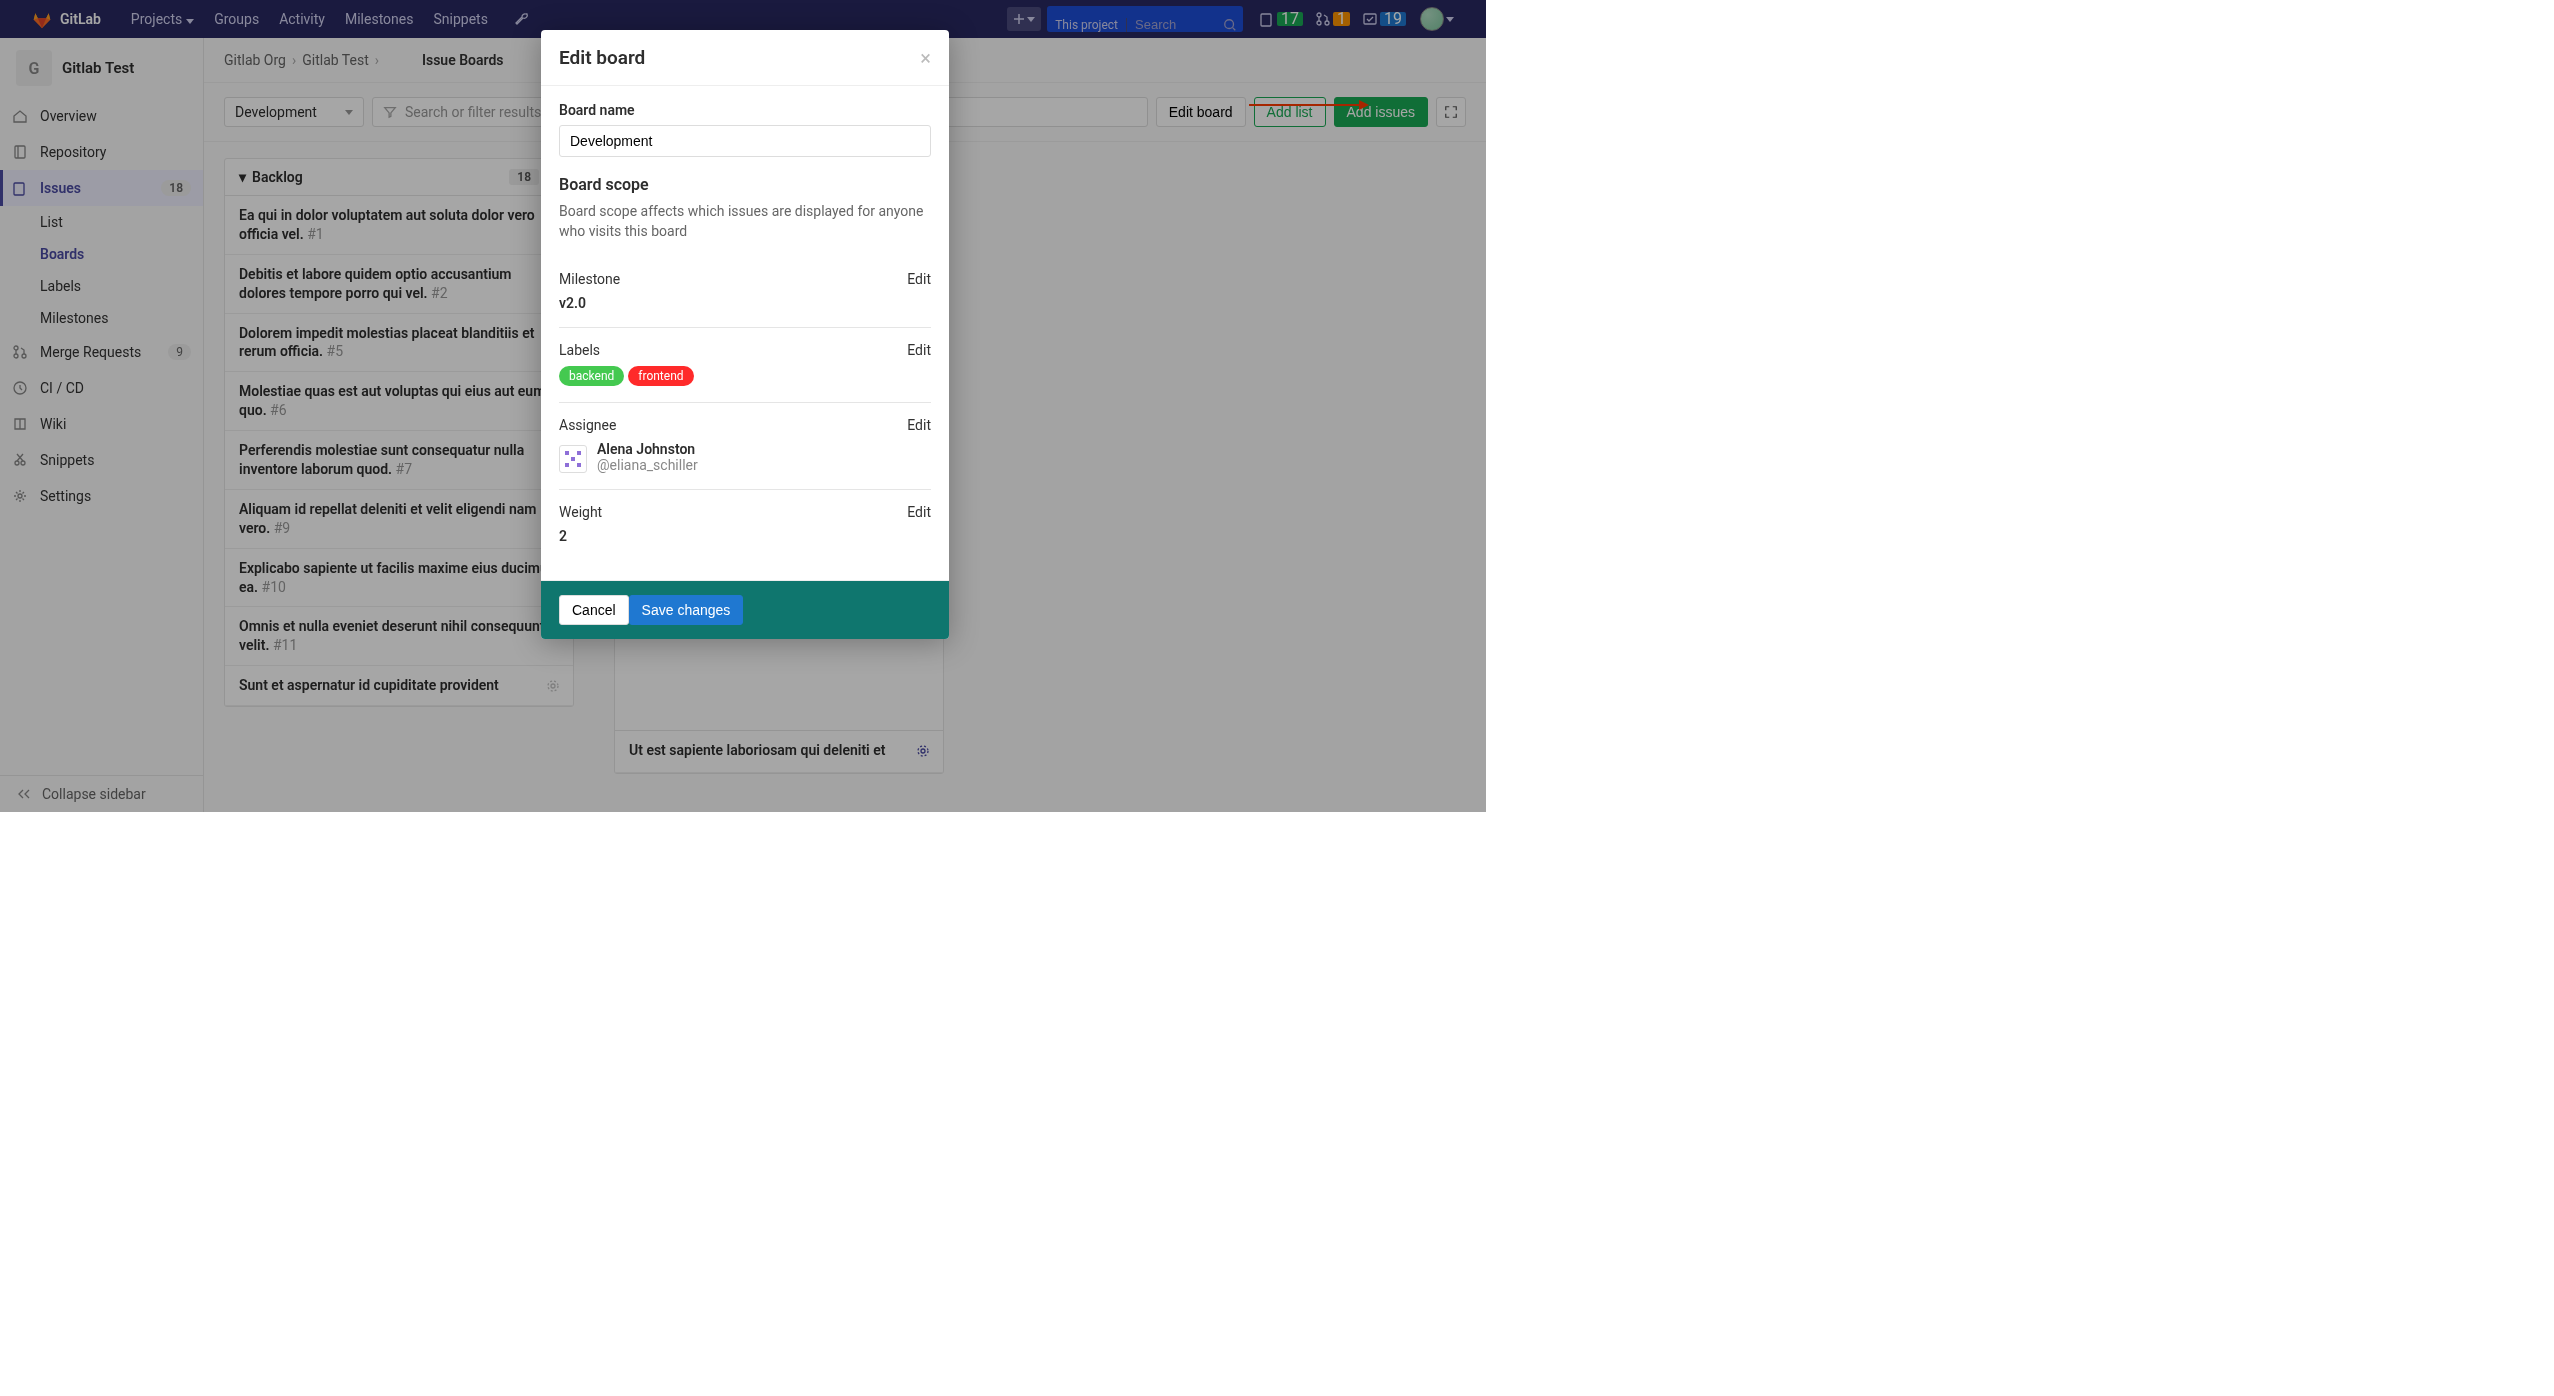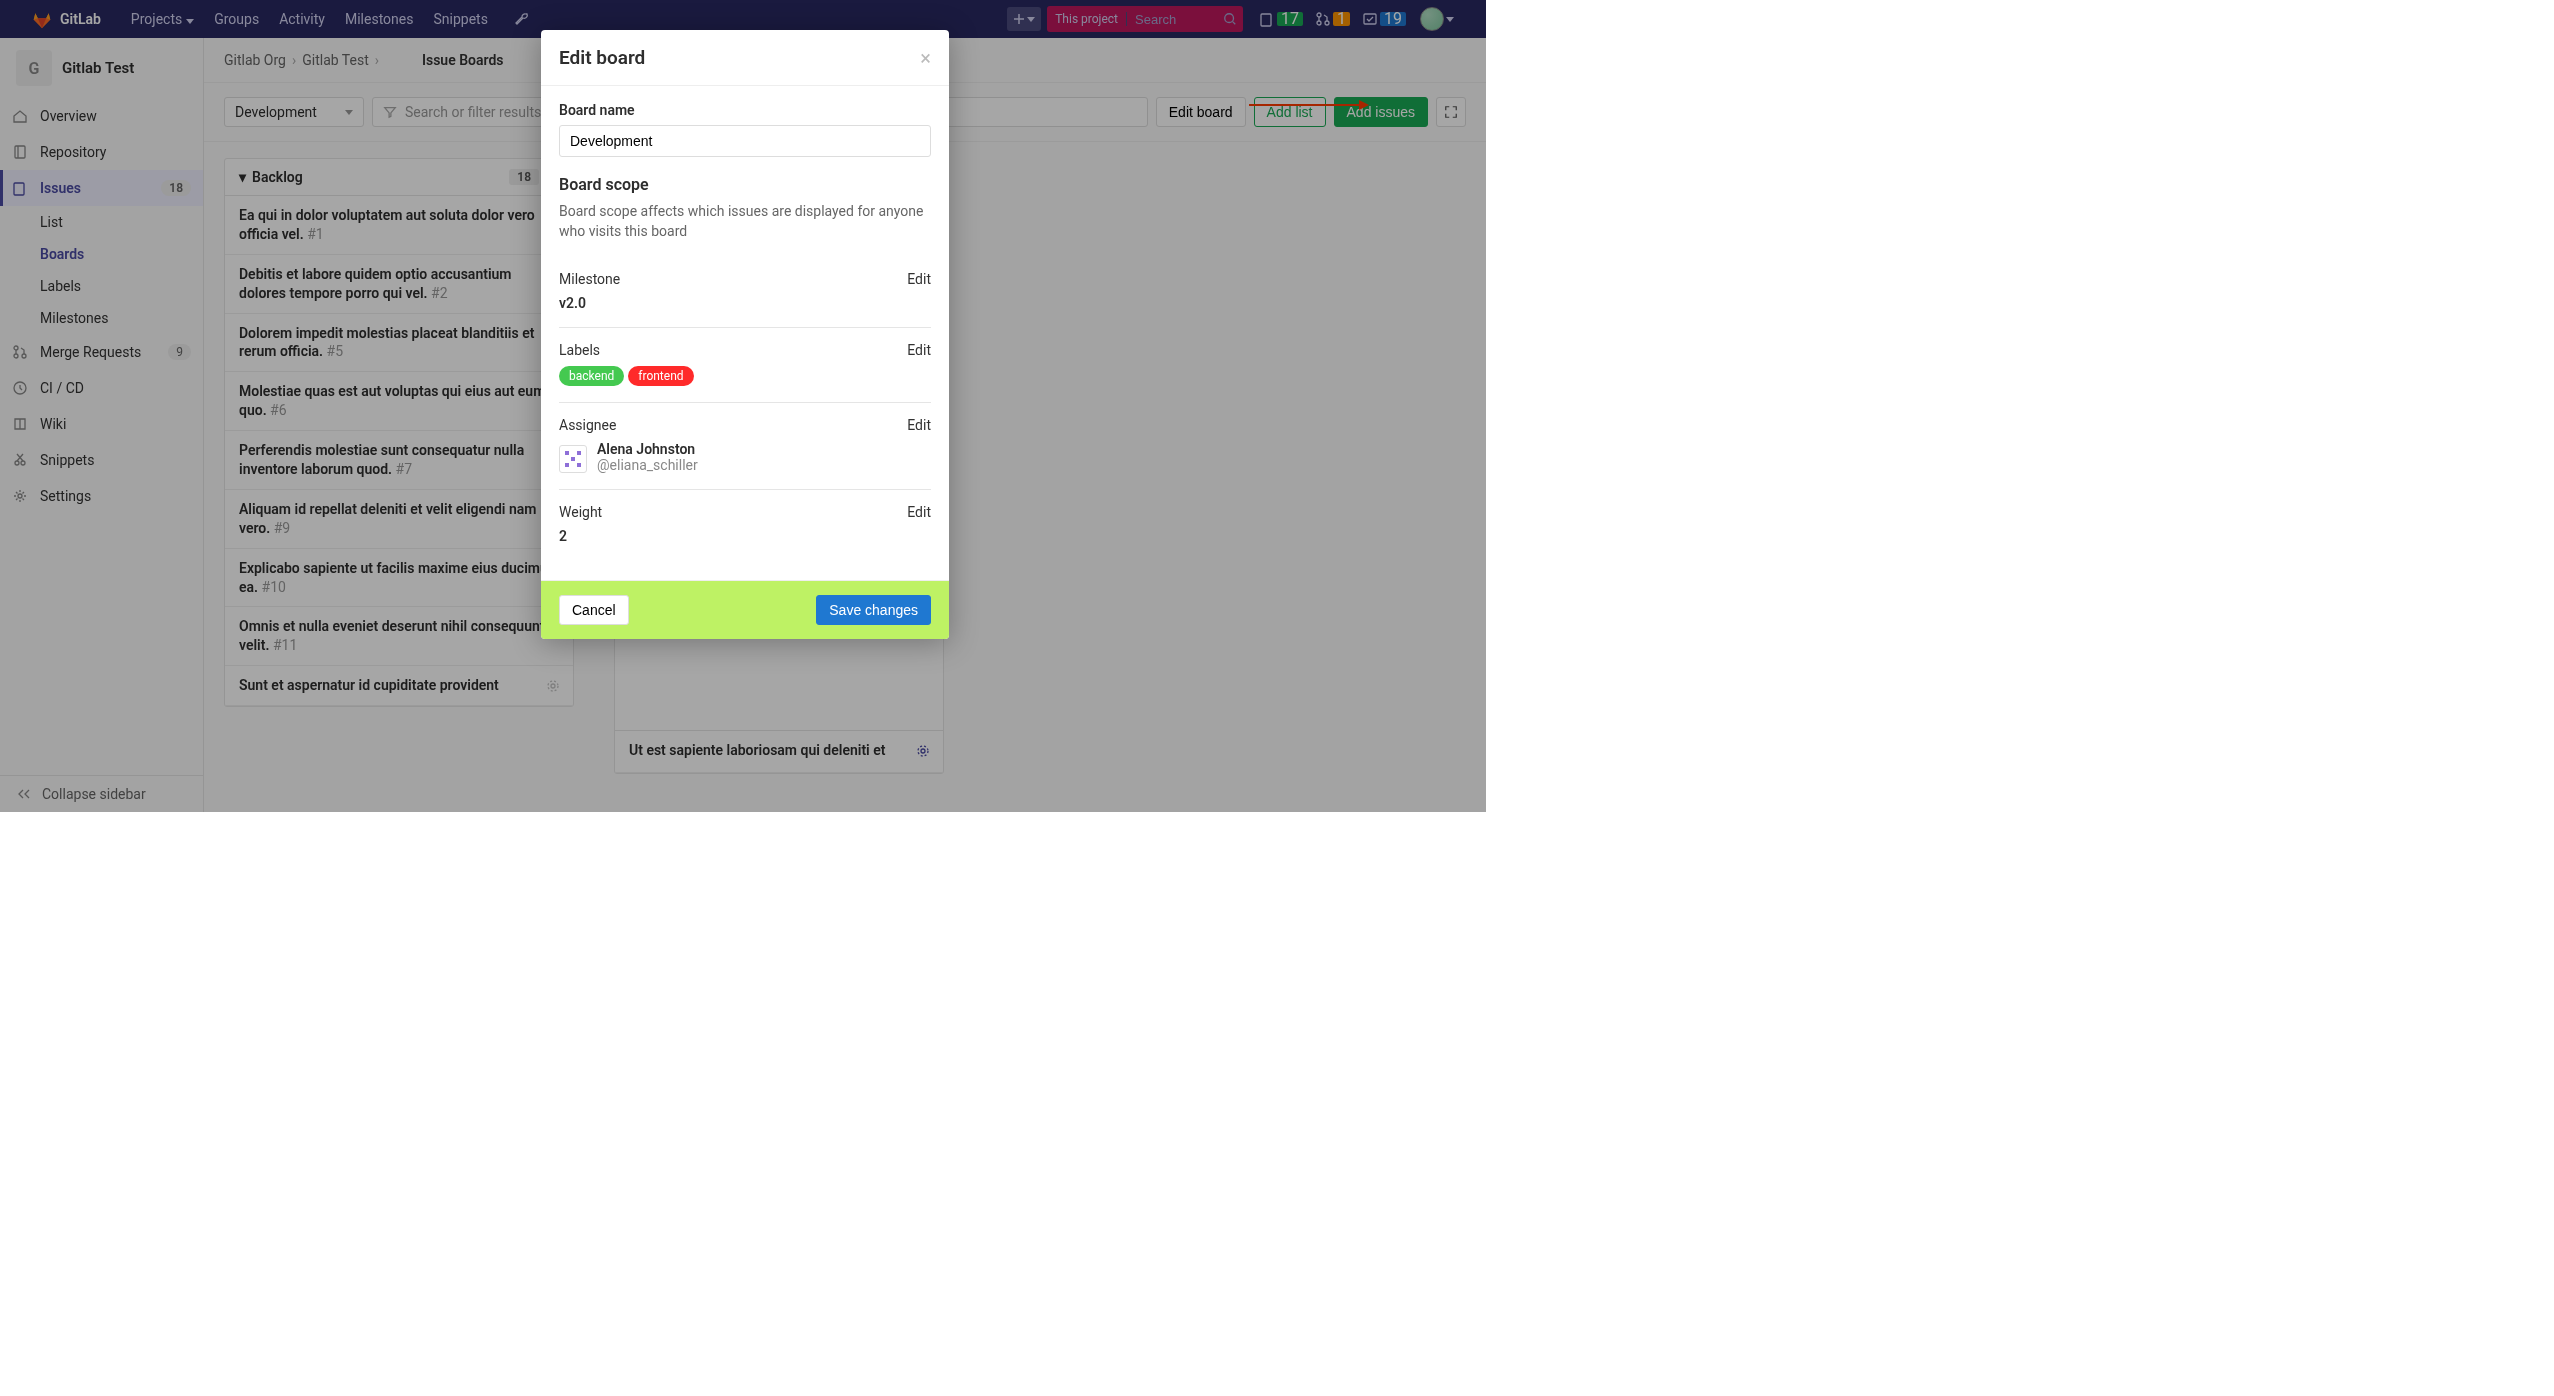--- a/index.html
+++ b/index.html
@@ -7,21 +7,21 @@
 .viewport { width: 1486px; height: 812px; position: relative; overflow: hidden; }
 
 
 .topnav { height: 38px; background: #292961; color: #d1d1f0; display: flex; align-items: center; padding: 0 32px; font-size: 14px; }
 .topnav .logo { width: 20px; height: 20px; margin-right: 8px; }
 .topnav .brand { font-weight: 600; color: #fff; margin-right: 20px; }
 .topnav .nav-item { padding: 0 10px; cursor: pointer; }
 .topnav .wrench { margin-left: 6px; }
 .topnav .spacer { flex: 1; }
 .topnav .plusbtn { background: #4b4b7d; border-radius: 3px; width: 34px; height: 24px; display: flex; align-items: center; justify-content: center; margin-right: 6px; }
-.topnav .search-wrap { background: #be185d; border-radius: 3px; display: flex; align-items: center; height: 26px; margin-right: 10px; }
+.topnav .search-wrap { background: #1d4ed8; border-radius: 3px; display: flex; align-items: flex-end; height: 26px; margin-right: 10px; }
 .topnav .search-scope { padding: 0 8px; font-size: 12px; border-right: 1px solid #4b4b7d; }
 .topnav .search-input { background: transparent; border: none; color: #d1d1f0; padding: 0 8px; width: 90px; font-size: 13px; outline: none; }
 .topnav .search-input::placeholder { color: #a3a3d1; }
 .topnav .search-icon { padding: 0 6px; }
 .topnav .stat { display: flex; align-items: center; margin: 0 6px; }
 .topnav .stat .badge { background: #1aaa55; color: #fff; border-radius: 2px; padding: 0 4px; font-size: 16px; margin-left: 2px; line-height: 14px; }
 .topnav .stat .badge.orange { background: #fc9403; }
 .topnav .stat .badge.blue { background: #1f78d1; }
 .topnav .avatar-top { width: 24px; height: 24px; border-radius: 50%; background: radial-gradient(circle at 30% 30%, #b3e0c6, #7fc7a0); margin-left: 8px; border: 1px solid #888; }
 
@@ -89,21 +89,21 @@
 .scope-row:last-of-type { border-bottom: none; }
 .scope-head { display: flex; justify-content: space-between; margin-bottom: 8px; }
 .scope-head .name { color: #333; }
 .scope-head .edit { color: #333; cursor: pointer; }
 .scope-val { font-weight: 600; }
 .label-chip { display: inline-block; color: #fff; border-radius: 14px; padding: 3px 10px; font-size: 12px; margin-right: 4px; }
 .assignee-row { display: flex; align-items: flex-end; gap: 10px; }
 .assignee-avatar { width: 28px; height: 28px; border-radius: 3px; background: #fff; border: 1px solid #ddd; display: flex; align-items: center; justify-content: center; }
 .assignee-name { font-weight: 600; }
 .assignee-handle { color: #888; }
-.modal-footer { padding: 14px 18px; border-top: 1px solid #eee; background: #bef264; display: flex; justify-content: space-between; border-radius: 0 0 4px 4px; }
+.modal-footer { padding: 14px 18px; border-top: 1px solid #eee; background: #0f766e; display: flex; justify-content: flex-start; border-radius: 0 0 4px 4px; }
 
 svg { display: block; }
 .ico16 { width: 16px; height: 16px; }
 .ico-muted { color: #888; }
 .chevron { width: 0; height: 0; border-left: 4px solid transparent; border-right: 4px solid transparent; border-top: 5px solid currentColor; display: inline-block; margin-left: 4px; }
 </style>
 </head>
 <body>
 
 <div class="viewport">

